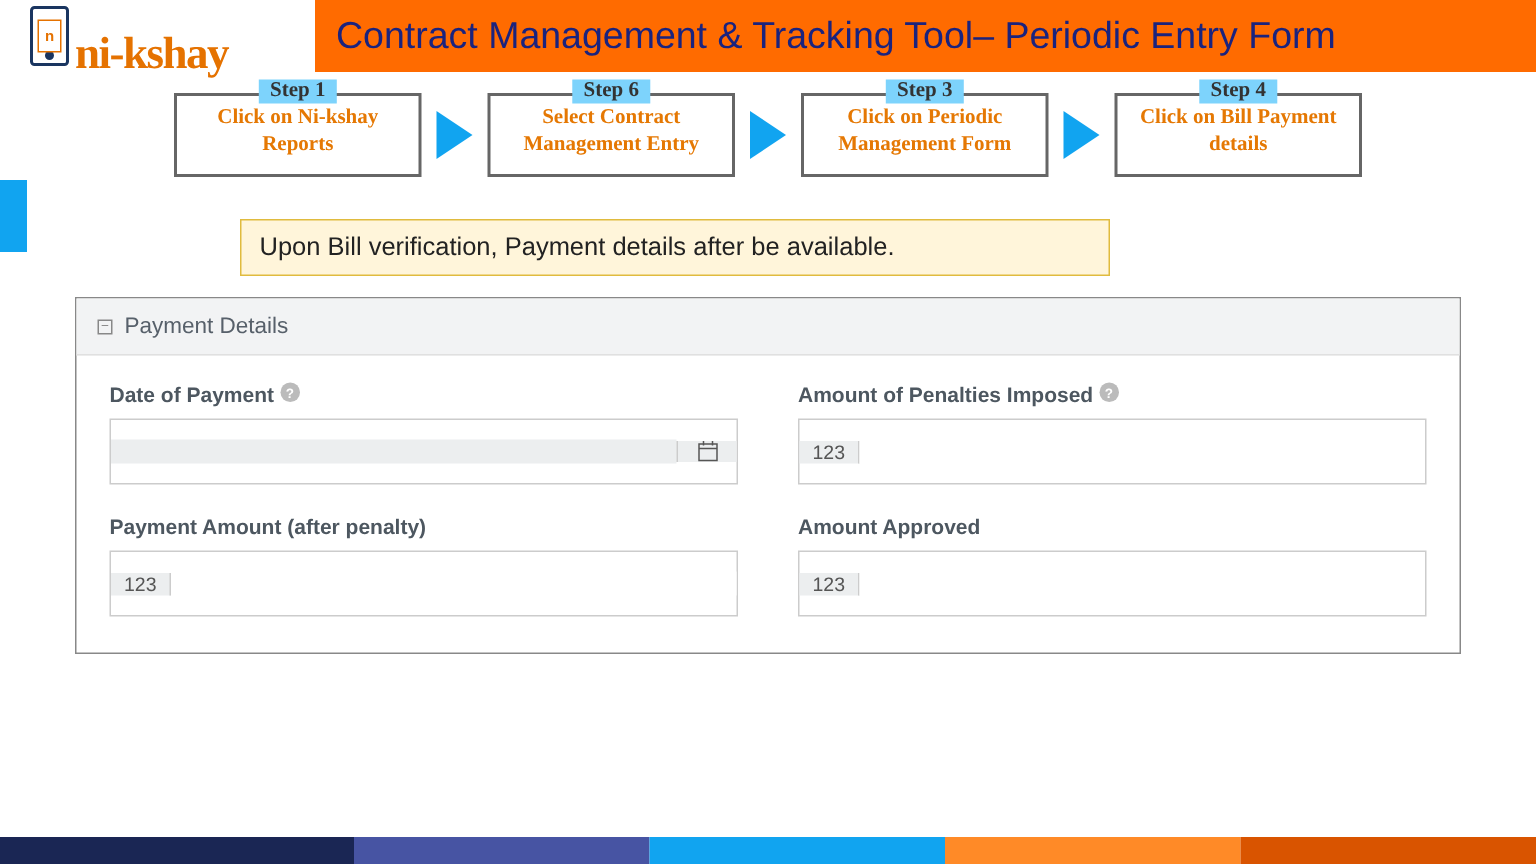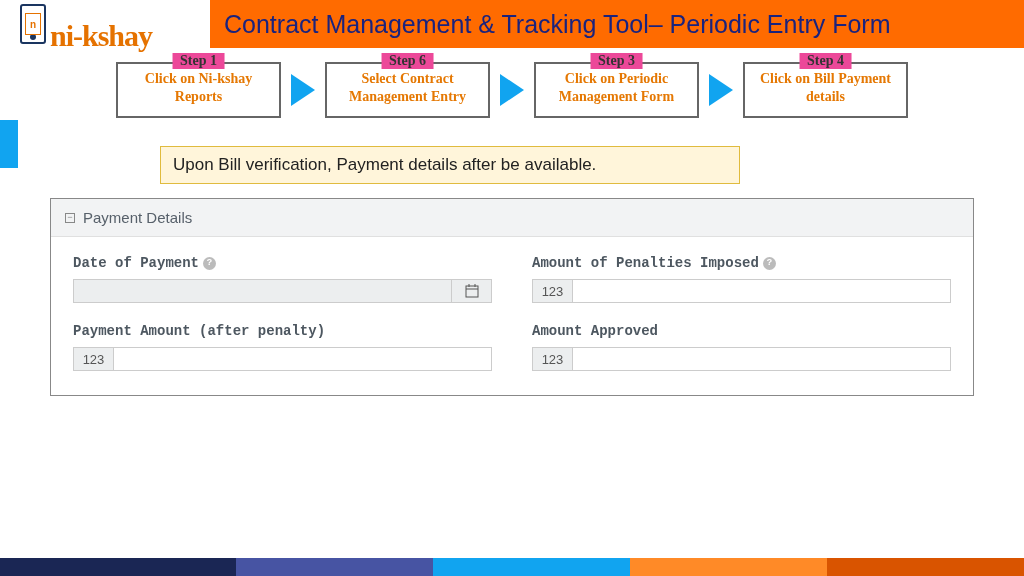--- a/index.html
+++ b/index.html
@@ -10,36 +10,36 @@
   .logo-area { width: 210px; height: 48px; display: flex; align-items: center; padding-left: 20px; gap: 4px; }
   .logo-phone { width: 26px; height: 40px; border: 2px solid #1a3560; border-radius: 3px; position: relative; display:flex; align-items:center; justify-content:center;}
   .logo-phone::before { content:""; position:absolute; bottom:2px; width:6px; height:6px; background:#1a3560; border-radius:50%;}
   .logo-phone .inner { width:16px; height:22px; border:1px solid #e57200; position:relative; display:flex; align-items:center; justify-content:center; font-size:10px; color:#e57200; font-weight:bold;}
   .logo-text { font-family: Georgia, serif; font-size: 30px; font-weight: bold; color: #e57200; letter-spacing: -1px; margin-top: 24px; }
   .title-bar { flex: 1; background: #ff6b00; color: #1a237e; display: flex; align-items: center; padding-left: 14px; font-size: 25px; }
 
   
   .steps-row { display: flex; align-items: center; justify-content: center; gap: 10px; margin: 14px 40px 0 40px; }
   .step-box { border: 2px solid #666; padding: 6px 12px 10px 12px; text-align: center; width: 165px; position: relative; }
-  .step-legend { position: absolute; top: -11px; left: 50%; transform: translateX(-50%); background: #ec4899; padding: 0 8px; font-weight: bold; font-size: 14px; color: #333; font-family: Georgia, serif; }
+  .step-legend { position: absolute; top: -11px; left: 50%; transform: translateX(-50%); background: #7dd3fc; padding: 0 8px; font-weight: bold; font-size: 14px; color: #333; font-family: Georgia, serif; }
   .step-inner { color: #e57803; font-weight: bold; font-size: 14px; font-family: Georgia, serif; line-height: 1.3; }
   .arrow { width: 0; height: 0; border-top: 16px solid transparent; border-bottom: 16px solid transparent; border-left: 24px solid #11a4f0; }
 
   
   .left-tab { position: absolute; left: 0; top: 120px; width: 18px; height: 48px; background: #11a4f0; }
   .callout { margin: 28px auto 14px 160px; width: 580px; background: #fff5da; border: 1px solid #e0bb3e; padding: 8px 12px; font-size: 17px; color: #222; }
 
   
   .panel { margin: 0 50px; border: 1px solid #888; background: #fff; }
   .panel-head { background: #f2f3f4; border-bottom: 1px solid #e0e0e0; padding: 10px 14px; color: #57606a; font-size: 15px; display:flex; align-items:center; gap:8px;}
   .collapse-ico { width:10px; height:10px; border:1px solid #888; display:inline-flex; align-items:center; justify-content:center; font-size:9px; line-height:1; color:#888;}
   .panel-body { padding: 18px 22px 24px 22px; display: grid; grid-template-columns: 1fr 1fr; gap: 20px 40px; }
-  .field-label { color: #4d5760; font-weight: bold; font-size: 14px; margin-bottom: 8px; display:flex; align-items:center; gap:4px;font-family:Liberation Mono, monospace;}
+  .field-label { color: #4d5760; font-weight: bold; font-size: 14px; margin-bottom: 8px; display:flex; align-items:flex-start; gap:4px;}
   .help-ico { width:13px; height:13px; border-radius:50%; background:#bbb; color:#fff; font-size:9px; display:inline-flex; align-items:center; justify-content:center; font-weight:bold;}
-  .input-group { display: flex; border: 1px solid #ccc; height: 24px; }
+  .input-group { display: flex; border: 1px solid #ccc; height: 44px; align-items: center; }
   .input-addon { width: 40px; background: #eceeef; border-right: 1px solid #ccc; display: flex; align-items: center; justify-content: center; font-size: 13px; color: #555; }
   .input-addon.right { border-right:none; border-left:1px solid #ccc;}
   .input-text { flex: 1; background: #fff; border: none; padding: 0 10px; font-size: 14px; }
   .input-text.gray { background: #eceeef; }
 
   
   .footer { position: absolute; bottom: 0; left: 0; right: 0; height: 18px; display: flex; }
   .fb1 { flex: 1.2; background: #1a2654; }
   .fb2 { flex: 1; background: #4754a3; }
   .fb3 { flex: 1; background: #11a4f0; }

